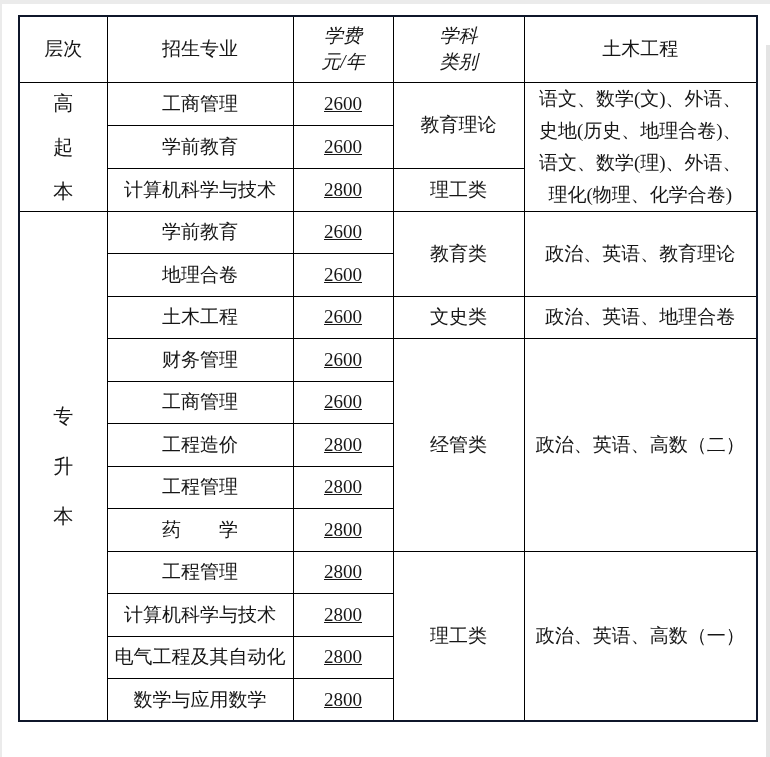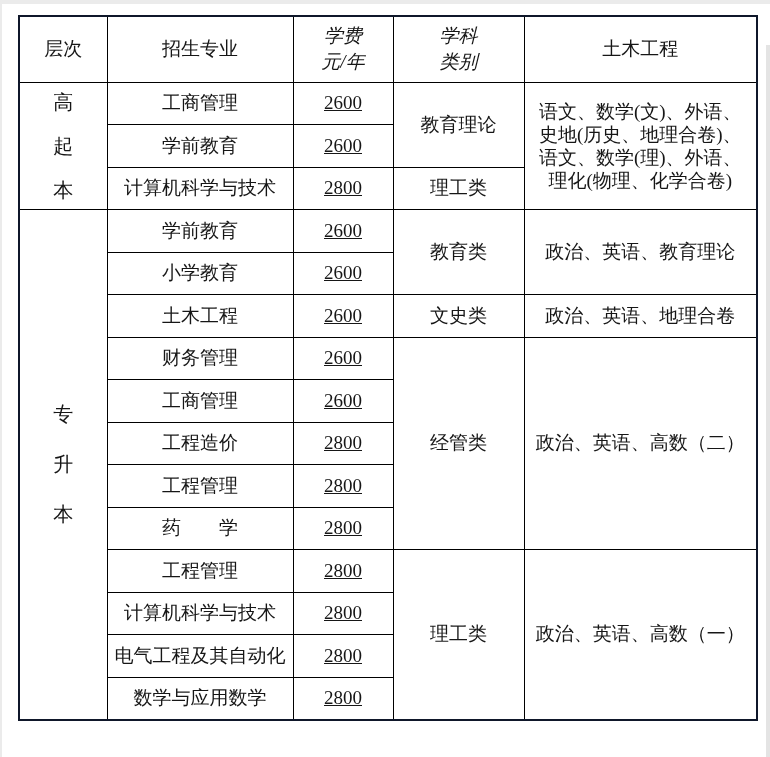--- a/index.html
+++ b/index.html
@@ -37,21 +37,21 @@
   .vstack span{font-size:20px;line-height:20px;display:block;}
   .vstack.s1{gap:24px;}
   .vstack.s2{gap:30px;}
   .subj{
     text-align:left;
     padding:2px 2px 2px 4px;
     font-size:18px;
     line-height:24px;
     white-space:pre-line;
   }
-  .subj.multi{line-height:23px;text-align:center;}
+  .subj.multi{line-height:32px;text-align:center;}
   .num{font-size:19px;text-decoration:underline;}
 </style>
 </head>
 <body>
 
 <div class="page">
   <div class="edge-top"></div>
   <div class="edge-left"></div>
   <div class="scrollbar"></div>
 
@@ -113,21 +113,21 @@
             <span>升</span>
             <span>本</span>
           </div>
         </td>
         <td>学前教育</td>
         <td class="num">2600</td>
         <td rowspan="2">教育类</td>
         <td rowspan="2" class="subj">政治、英语、教育理论</td>
       </tr>
       <tr>
-        <td>小学教育</td>
+        <td>地理合卷</td>
         <td class="num">2600</td>
       </tr>
       <tr>
         <td>土木工程</td>
         <td class="num">2600</td>
         <td>文史类</td>
         <td class="subj">政治、英语、地理合卷</td>
       </tr>
       <tr>
         <td>财务管理</td>

